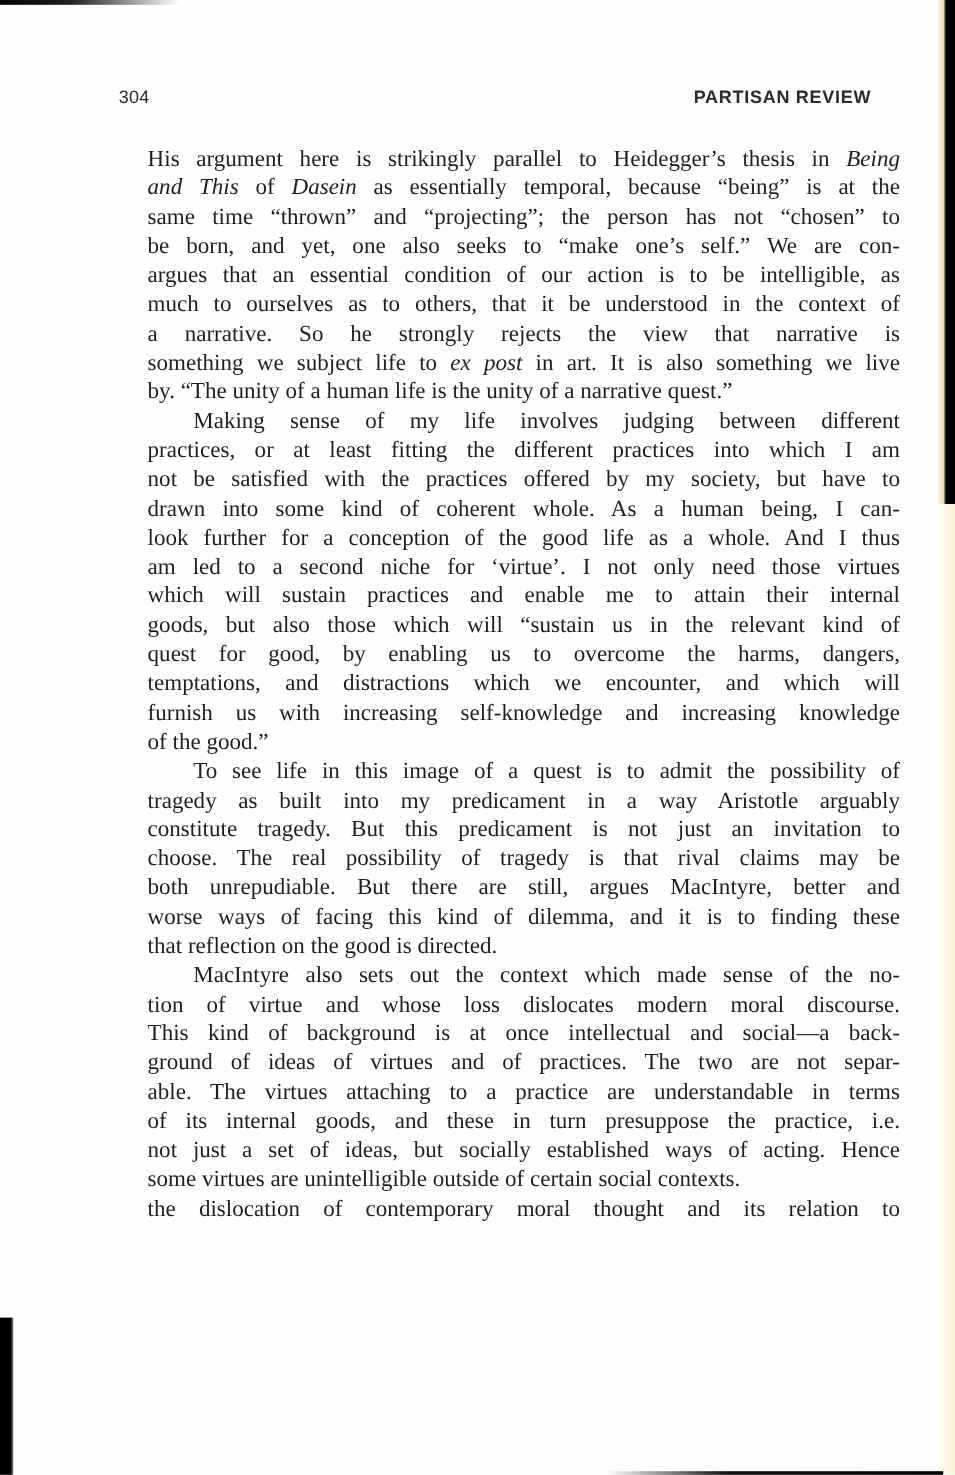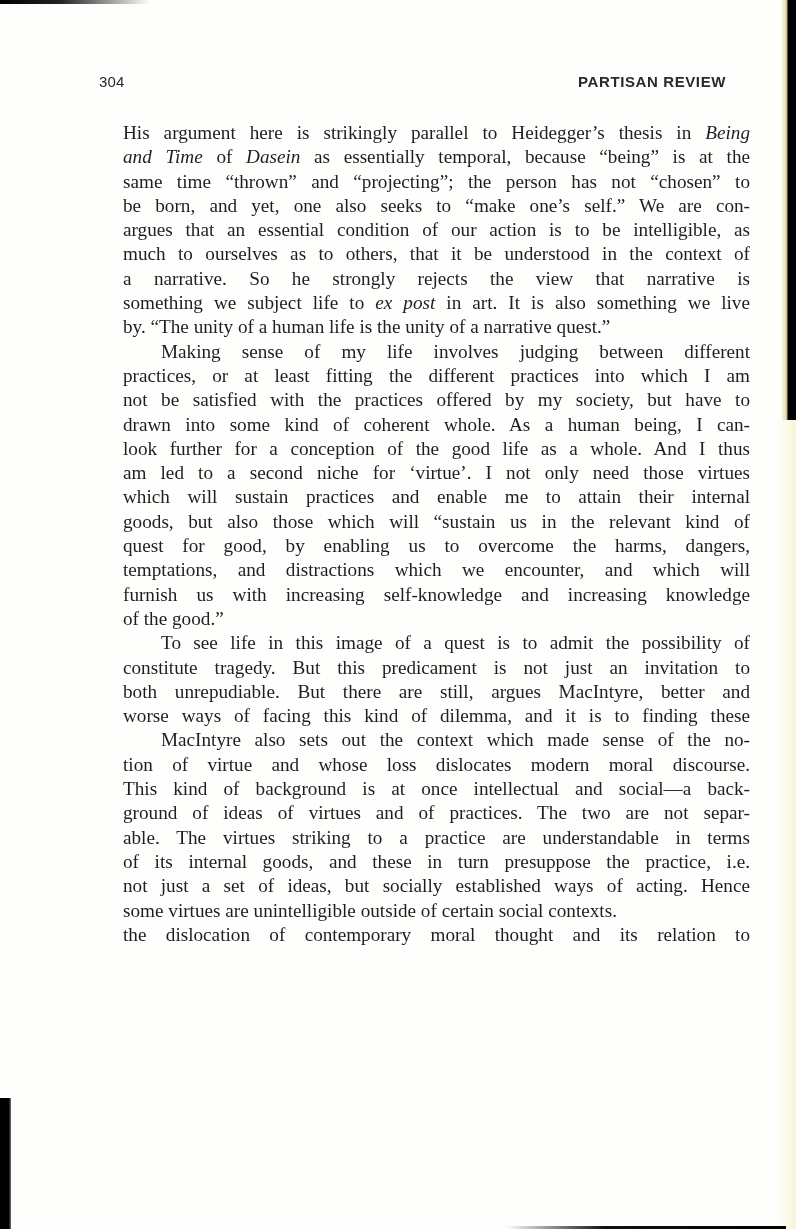--- a/index.html
+++ b/index.html
@@ -117,21 +117,21 @@
 <div class="scan-edge-bottom"></div>
 
 <header class="running-head">
   <span class="page-number">304</span>
   <span class="title">PARTISAN REVIEW</span>
 </header>
 
 <main class="body-text" id="body-text">
     <p>
       <span class="line"><span><span>His argument here is strikingly parallel to Heidegger’s thesis in </span><em>Being</em></span></span>
-      <span class="line"><span><em>and Time</em><span> of </span><em>Dasein</em><span> as essentially temporal, because “being” is at the</span></span></span>
+      <span class="line"><span><em>and This</em><span> of </span><em>Dasein</em><span> as essentially temporal, because “being” is at the</span></span></span>
       <span class="line"><span><span>same time “thrown” and “projecting”; the person has not “chosen” to</span></span></span>
       <span class="line"><span><span>be born, and yet, one also seeks to “make one’s self.” We are con-</span></span></span>
       <span class="line"><span><span>argues that an essential condition of our action is to be intelligible, as</span></span></span>
       <span class="line"><span><span>much to ourselves as to others, that it be understood in the context of</span></span></span>
       <span class="line"><span><span>a narrative. So he strongly rejects the view that narrative is</span></span></span>
       <span class="line"><span><span>something we subject life to </span><em>ex post</em><span> in art. It is also something we live</span></span></span>
       <span class="line last"><span><span>by. “The unity of a human life is the unity of a narrative quest.”</span></span></span>
     </p>
     <p>
       <span class="line indent"><span><span>Making sense of my life involves judging between different</span></span></span>
@@ -142,30 +142,33 @@
       <span class="line"><span><span>am led to a second niche for ‘virtue’. I not only need those virtues</span></span></span>
       <span class="line"><span><span>which will sustain practices and enable me to attain their internal</span></span></span>
       <span class="line"><span><span>goods, but also those which will “sustain us in the relevant kind of</span></span></span>
       <span class="line"><span><span>quest for good, by enabling us to overcome the harms, dangers,</span></span></span>
       <span class="line"><span><span>temptations, and distractions which we encounter, and which will</span></span></span>
       <span class="line"><span><span>furnish us with increasing self-knowledge and increasing knowledge</span></span></span>
       <span class="line last"><span><span>of the good.”</span></span></span>
     </p>
     <p>
       <span class="line indent"><span><span>To see life in this image of a quest is to admit the possibility of</span></span></span>
+      <span class="line"><span><span>tragedy as built into my predicament in a way Aristotle arguably</span></span></span>
       <span class="line"><span><span>constitute tragedy. But this predicament is not just an invitation to</span></span></span>
+      <span class="line"><span><span>choose. The real possibility of tragedy is that rival claims may be</span></span></span>
       <span class="line"><span><span>both unrepudiable. But there are still, argues MacIntyre, better and</span></span></span>
       <span class="line"><span><span>worse ways of facing this kind of dilemma, and it is to finding these</span></span></span>
+      <span class="line last"><span><span>that reflection on the good is directed.</span></span></span>
     </p>
     <p>
       <span class="line indent"><span><span>MacIntyre also sets out the context which made sense of the no-</span></span></span>
       <span class="line"><span><span>tion of virtue and whose loss dislocates modern moral discourse.</span></span></span>
       <span class="line"><span><span>This kind of background is at once intellectual and social—a back-</span></span></span>
       <span class="line"><span><span>ground of ideas of virtues and of practices. The two are not separ-</span></span></span>
-      <span class="line"><span><span>able. The virtues striking to a practice are understandable in terms</span></span></span>
+      <span class="line"><span><span>able. The virtues attaching to a practice are understandable in terms</span></span></span>
       <span class="line"><span><span>of its internal goods, and these in turn presuppose the practice, i.e.</span></span></span>
       <span class="line"><span><span>not just a set of ideas, but socially established ways of acting. Hence</span></span></span>
       <span class="line last"><span><span>some virtues are unintelligible outside of certain social contexts.</span></span></span>
     </p>
     <p>
       <span class="line"><span><span>the dislocation of contemporary moral thought and its relation to</span></span></span>
     </p>
   </main>
 
 </body></html>

